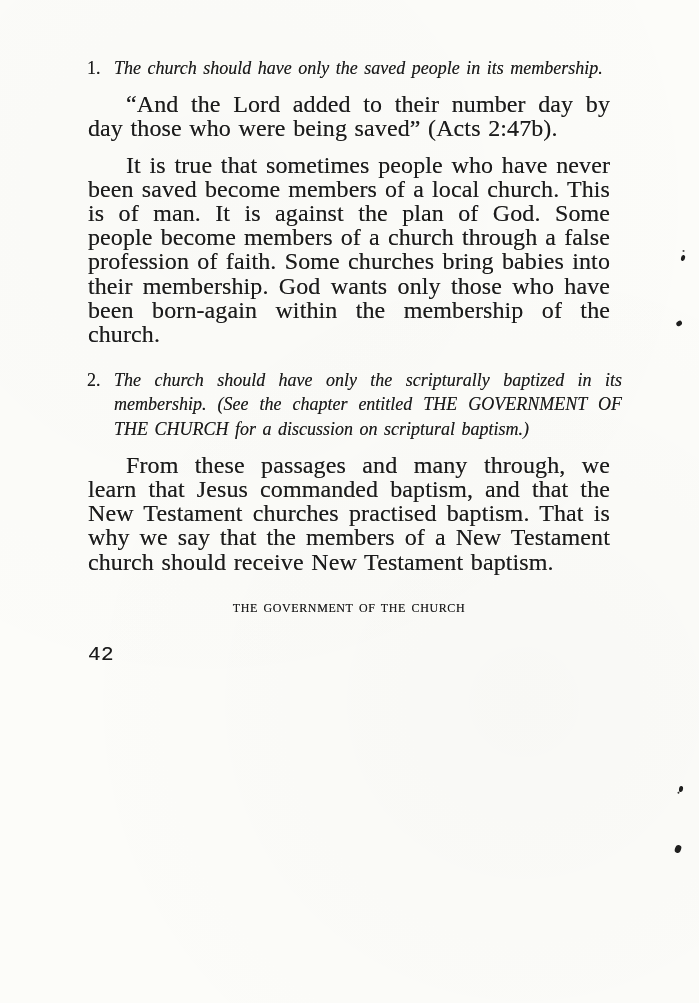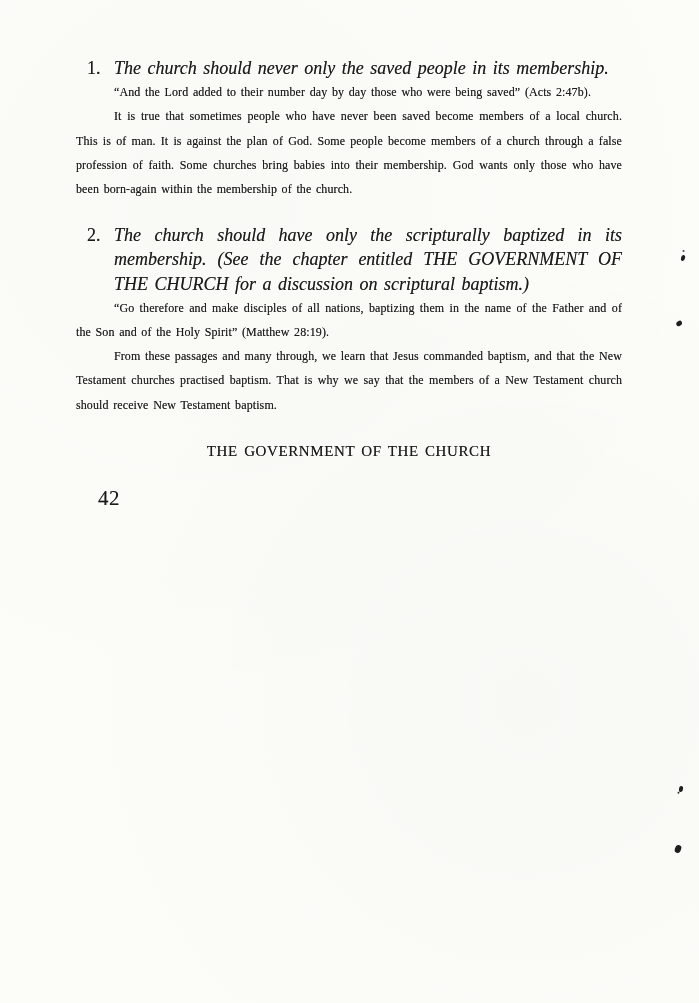--- a/index.html
+++ b/index.html
@@ -20,22 +20,22 @@
     font-family: "Liberation Serif", serif;
     color: #1b1b1b;
   }
   .text-column {
     position: absolute;
     left: 76px;
     top: 56px;
     width: 546px;
   }
   .para {
-    margin: 0;
-    font-size: 12px;
+    margin: 12px;
+    font-size: 24px;
     line-height: 24.2px;
     text-align: justify;
     text-indent: 38px;
     letter-spacing: 0.1px;
     word-spacing: 1.5px;
     text-shadow: 0 0 0.4px rgba(20,20,20,0.55);
   }
   .numbered-item {
     display: flex;
     align-items: flex-start;
@@ -56,31 +56,31 @@
     line-height: 24.2px;
     text-align: justify;
     word-spacing: 2px;
     text-shadow: 0 0 0.4px rgba(20,20,20,0.55);
   }
   .item-2 {
     margin-top: 22px;
   }
   .section-heading {
     margin: 21px 0 22px 0;
-    font-size: 15px;
+    font-size: 12px;
     font-weight: normal;
     text-align: center;
     letter-spacing: 0.6px;
     word-spacing: 2px;
     line-height: 26px;
     text-shadow: 0 0 0.5px rgba(20,20,20,0.6);
   }
   .page-number {
-    margin: 17px 0 0 22px;
-    font-family: Liberation Serif, serif;
+    margin: 17px 0 0 12px;
+    font-family: Liberation Mono, monospace;
     font-size: 21px;
     font-weight: 500;
     letter-spacing: 0.5px;
     text-shadow: 0 0 0.4px rgba(20,20,20,0.5);
   }
   .speck {
     position: absolute;
     background: #1f1f1f;
     border-radius: 60% 40% 55% 45%;
   }
@@ -106,32 +106,31 @@
   .speck-4 { left: 675px; top: 845px; width: 6px; height: 8px; transform: rotate(18deg); }
 </style>
 </head>
 <body>
 
 <div class="page">
   <div class="text-column">
 
     <div class="numbered-item">
       <span class="marker">1.</span>
-      <div class="item-text">The church should never only the saved people in its membership.</div>
+      <div class="item-text">The church should have only the saved people in its membership.</div>
     </div>
 
     <p class="para">“And the Lord added to their number day by day those who were being saved” (Acts 2:47b).</p>
     <p class="para">It is true that sometimes people who have never been saved become members of a local church. This is of man. It is against the plan of God. Some people become members of a church through a false profession of faith. Some churches bring babies into their membership. God wants only those who have been born-again within the membership of the church.</p>
 
     <div class="numbered-item item-2">
       <span class="marker">2.</span>
       <div class="item-text">The church should have only the scripturally baptized in its membership. (See the chapter entitled THE GOVERNMENT OF THE CHURCH for a discussion on scriptural baptism.)</div>
     </div>
 
-    <p class="para">“Go therefore and make disciples of all nations, baptizing them in the name of the Father and of the Son and of the Holy Spirit” (Matthew 28:19).</p>
     <p class="para">From these passages and many through, we learn that Jesus commanded baptism, and that the New Testament churches practised baptism. That is why we say that the members of a New Testament church should receive New Testament baptism.</p>
 
     <h2 class="section-heading">THE GOVERNMENT OF THE CHURCH</h2>
 
 
     <div class="page-number">42</div>
   </div>
 
   <span class="speck speck-1"></span>
   <span class="speck speck-2"></span>

